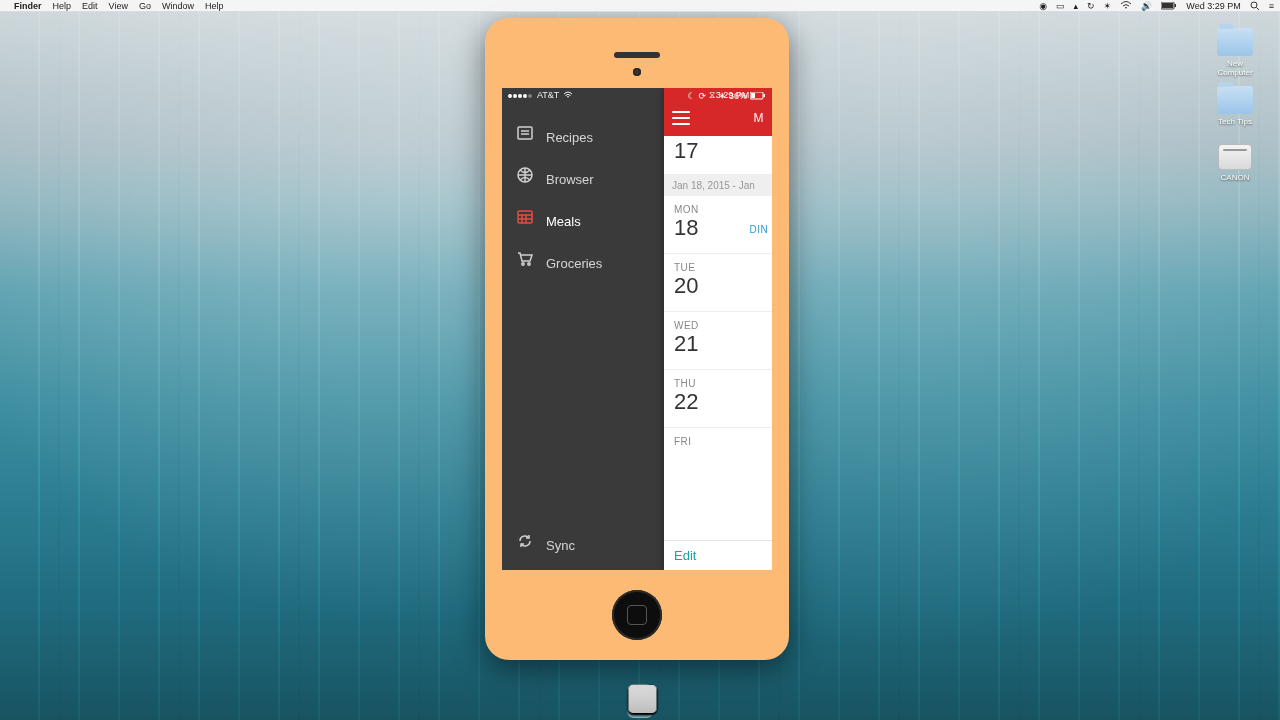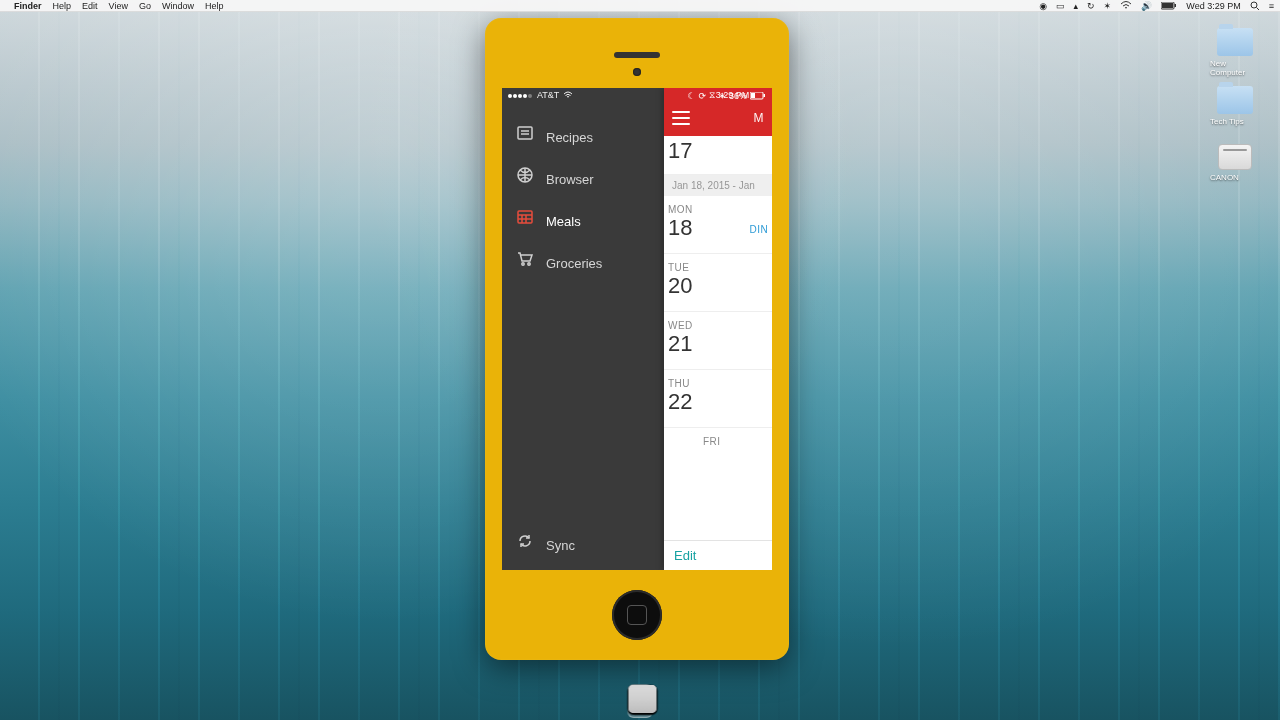--- a/index.html
+++ b/index.html
@@ -31,21 +31,21 @@
     z-index:50;
   }
   .menubar .apple { font-size:10px; margin-right:8px; }
   .menubar .menu-item { margin-right:11px; cursor:default; }
   .menubar .app-name { font-weight:600; }
   .menubar .spacer { flex:1; }
   .menubar .right-item { margin-left:9px; font-size:9px; display:flex; align-items:center; }
   .menubar svg { display:block; }
 
   
-  .desk-icon { position:absolute; width:50px; color:#fff; font-size:8px; text-shadow:0 1px 2px rgba(0,0,0,.6); }
+  .desk-icon { position:absolute; width:50px; text-align:center; color:#fff; font-size:8px; text-shadow:0 1px 2px rgba(0,0,0,.6); }
   .desk-icon .folder { width:36px; height:28px; margin:0 auto 3px; border-radius:3px; background:linear-gradient(#c7e0f4,#9cc5e8); position:relative; }
   .desk-icon .folder::before { content:""; position:absolute; top:-4px; left:2px; width:14px; height:5px; background:#b8d4ec; border-radius:2px 2px 0 0; }
   .desk-icon .drive { width:34px; height:26px; margin:0 auto 3px; border-radius:4px; background:linear-gradient(#f4f4f4,#d9d9d9); border:1px solid #bbb; position:relative; }
   .desk-icon .drive::after{content:"";position:absolute;top:4px;left:4px;right:4px;height:2px;background:#999;border-radius:1px;}
 
   
   .dock {
     position:absolute; bottom:2px; left:50%; transform:translateX(-50%);
     display:flex; align-items:end; gap:2px;
     padding:3px 8px 3px;
@@ -54,22 +54,22 @@
     backdrop-filter:blur(2px);
     border:1px solid rgba(255,255,255,.3);
   }
   .dock .app { width:28px; height:28px; border-radius:5px; background:linear-gradient(#bbb,#888); box-shadow:0 1px 2px rgba(0,0,0,.3); cursor:pointer; }
   .dock .sep { width:1px; height:26px; background:rgba(0,0,0,.25); margin:0 3px; }
 
   
   .phone-frame {
     position:absolute; left:485px; top:18px;
     width:304px; height:642px;
-    background:#eab308;
-    border-radius:16px;
+    background:#fdba74;
+    border-radius:24px;
     box-shadow:0 8px 30px rgba(0,0,0,.5), inset 0 0 3px rgba(255,255,255,.08);
     padding:70px 17px 82px;
   }
   .speaker { position:absolute; top:34px; left:50%; transform:translateX(-50%); width:46px; height:6px; background:#333; border-radius:3px; }
   .camera { position:absolute; top:50px; left:50%; transform:translateX(-50%); width:8px; height:8px; background:#333; border-radius:50%; box-shadow:inset 0 0 2px #000; }
   .home-btn { position:absolute; bottom:20px; left:50%; transform:translateX(-50%); width:50px; height:50px; border-radius:50%; background:#0d0d0d; box-shadow:inset 0 0 0 2px #2b2b2b; display:flex; align-items:center; justify-content:center; }
   .home-btn::after { content:""; width:18px; height:18px; border:1.5px solid #555; border-radius:4px; }
 
   .screen { width:270px; height:482px; background:#fff; position:relative; overflow:hidden; }
   .dots span { display:inline-block; width:4px; height:4px; border-radius:50%; background:#fff; margin-right:1px; }
@@ -95,21 +95,21 @@
   .content-panel { flex:1; background:#fff; position:relative; display:flex; flex-direction:column; box-shadow:-2px 0 6px rgba(0,0,0,.25); }
   .red-bar {
     height:48px; background:#d62828; color:#fff; display:flex; align-items:center; padding:0 8px; gap:10px;
     position:relative;
   }
   .hamburger { width:18px; height:14px; display:flex; flex-direction:column; justify-content:space-between; cursor:pointer; margin-top:12px; }
   .hamburger div { height:2px; background:#fff; border-radius:1px; }
   .red-bar .right-label { margin-left:auto; font-size:12px; letter-spacing:.5px; margin-top:12px; opacity:.95; overflow:hidden; white-space:nowrap; }
 
   .day-list { flex:1; overflow:hidden; font-size:12px; color:#333; }
-  .day-cell { border-bottom:1px solid #eee; padding:8px 4px 10px; position:relative; min-height:58px; }
+  .day-cell { border-bottom:1px solid #eee; padding:8px 10px 10px; position:relative; min-height:58px; }
   .day-cell .dow { font-size:10px; color:#888; letter-spacing:.5px; }
   .day-cell .num { font-size:22px; font-weight:300; color:#333; }
   .day-cell.first { min-height:34px; padding-top:2px; }
   .week-header { background:#efefef; color:#979797; font-size:10px; padding:5px 8px; white-space:nowrap; overflow:hidden; }
   .meal-tag { position:absolute; right:4px; top:28px; font-size:10px; color:#2e9bd6; letter-spacing:.4px; }
 
   .bottom-bar { height:30px; border-top:1px solid #e3e3e3; display:flex; align-items:center; padding:0 10px; }
   .bottom-bar .edit { color:#17a2a2; font-size:13px; cursor:pointer; }
 
   
@@ -313,21 +313,21 @@
             <div class="num">20</div>
           </div>
           <div class="day-cell">
             <div class="dow">WED</div>
             <div class="num">21</div>
           </div>
           <div class="day-cell">
             <div class="dow">THU</div>
             <div class="num">22</div>
           </div>
-          <div class="day-cell" style="min-height:20px;padding-bottom:0;border-bottom:none;margin-left:35px;">
+          <div class="day-cell" style="min-height:20px;padding-bottom:0;border-bottom:none;">
             <div class="dow">FRI</div>
           </div>
         </div>
 
         <div class="bottom-bar">
           <span class="edit">Edit</span>
         </div>
       </div>
 
     </div>

